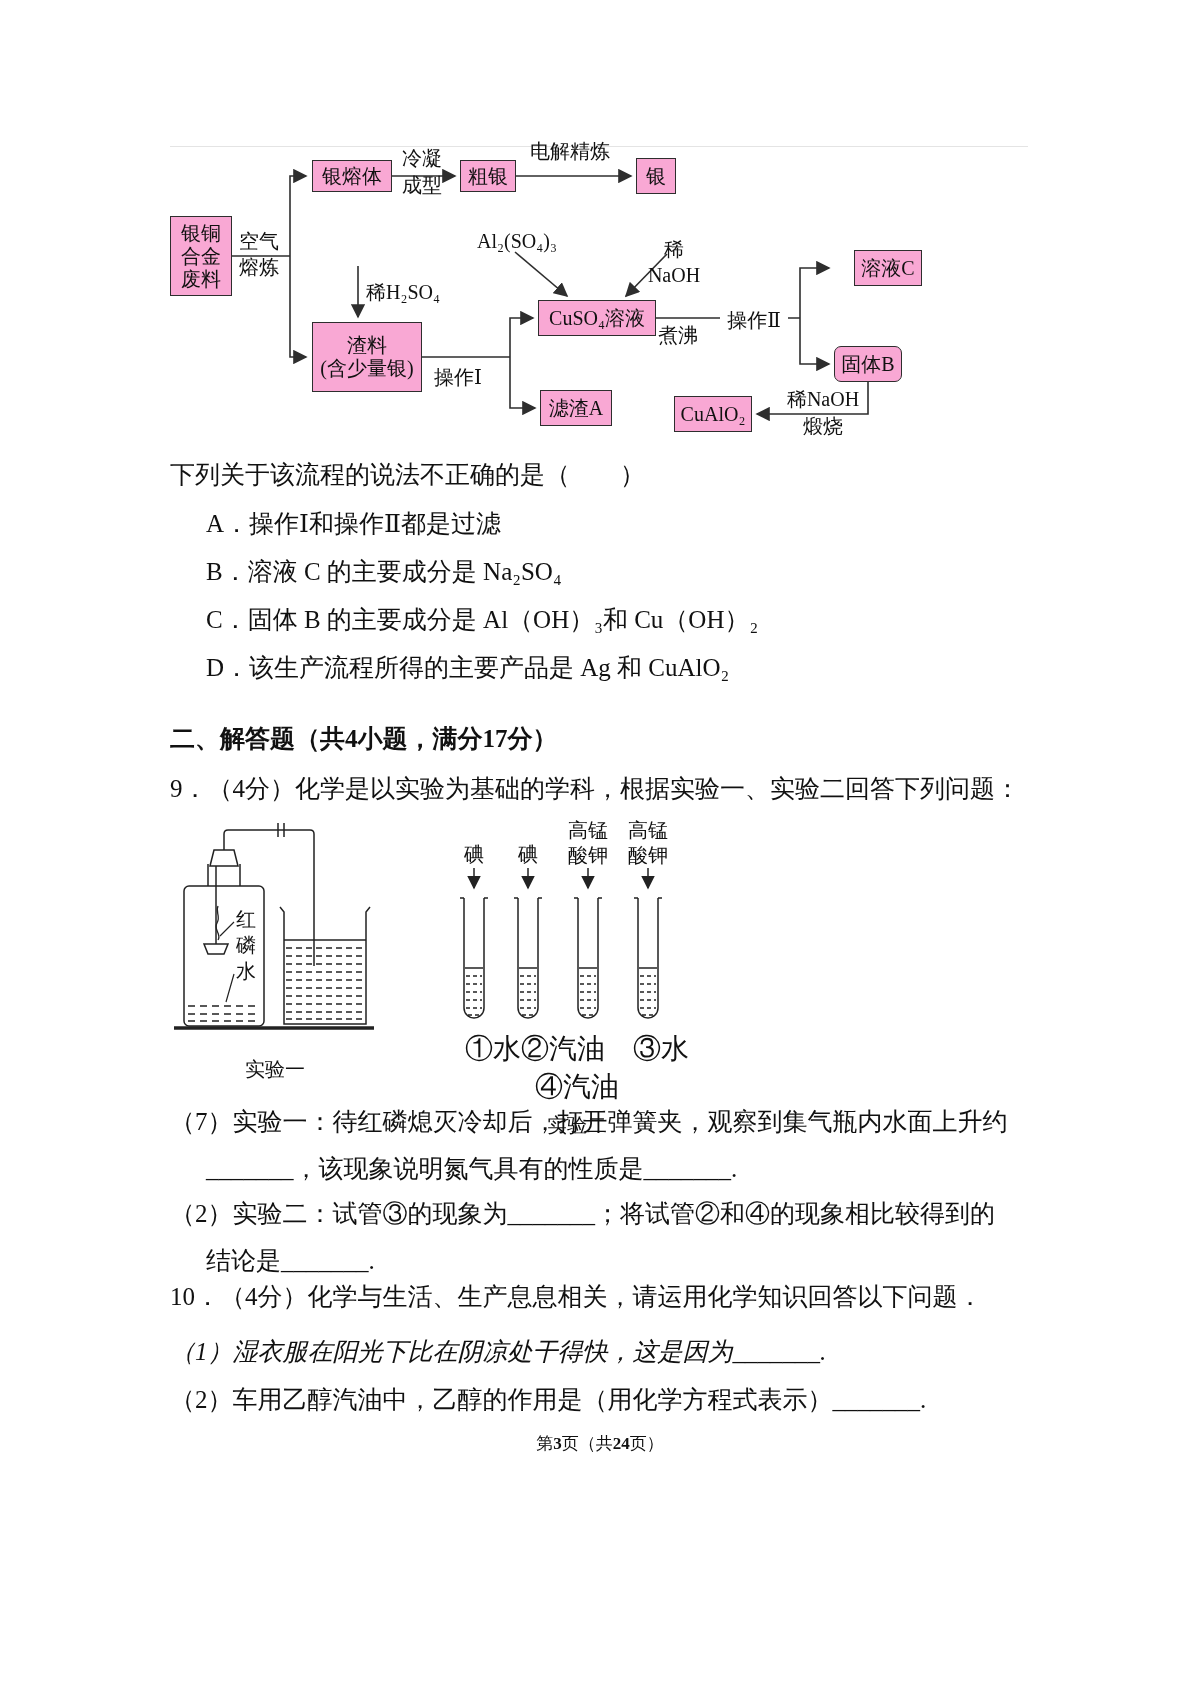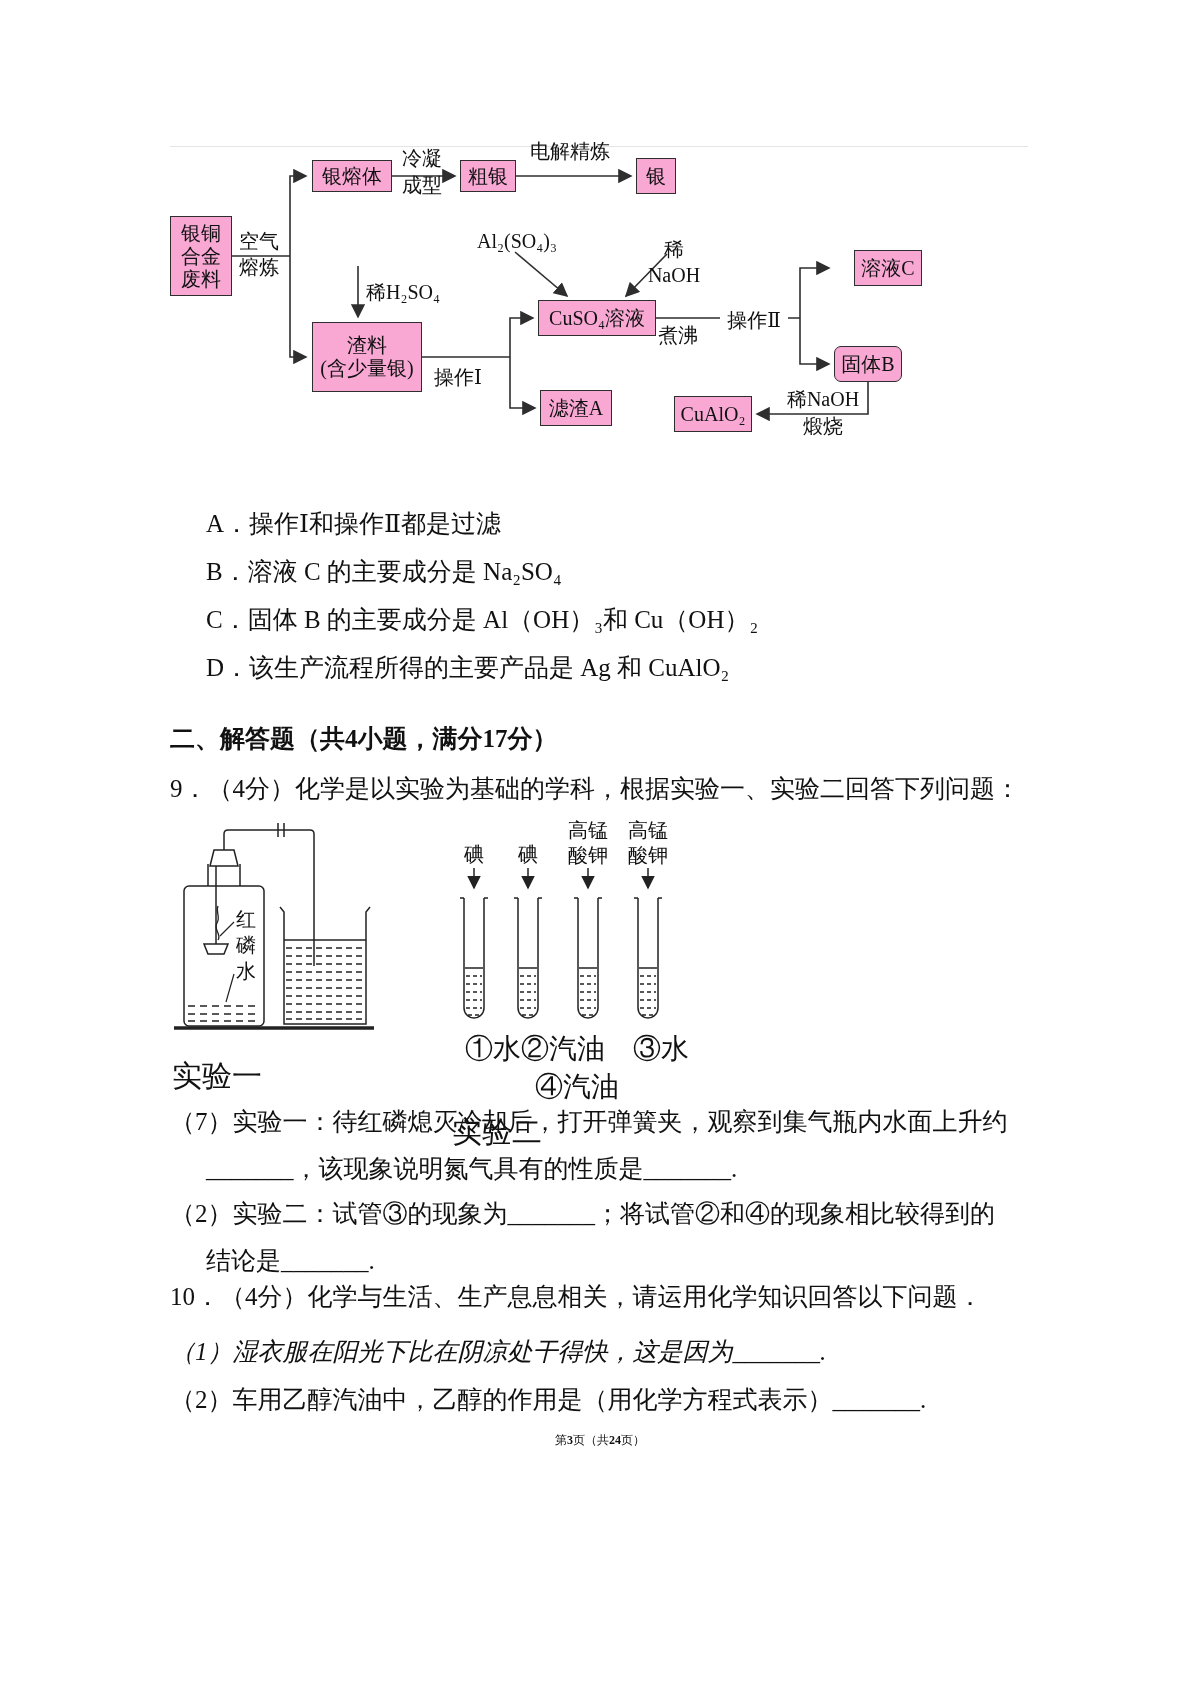--- a/index.html
+++ b/index.html
@@ -30,34 +30,34 @@
   .q8-options p { line-height:48px; font-size:25px; padding-left:36px; }
   .sec-header { position:absolute; left:0; top:722px; font-size:25px; font-weight:bold; }
   .hang { padding-left:36px; text-indent:-36px; width:848px; line-height:47px; }
 
   
   .experiments { position:absolute; left:0; top:818px; width:860px; height:285px; }
   figure { margin:0; position:absolute; top:0; }
   .exp1 { left:2px; width:206px; }
   .exp2 { left:282px; width:250px; }
   .canvas { position:relative; }
-  figcaption { text-align:left; font-size:30px; }
+  figcaption { text-align:center; font-size:20px; }
   .exp1 figcaption { margin-top:24px; }
   .exp2 figcaption { margin-top:6px; }
   .sub-label {
     position:absolute; left:62px; top:88px; width:24px;
     font-size:20px; line-height:26px; text-align:center; white-space:pre-line;
   }
   .tube-label {
     position:absolute; font-size:20px; line-height:25px; text-align:center; white-space:pre-line;
   }
   .exp2-contents { font-size:28px; text-align:center; margin-top:2px; }
 
   
-  .footer { position:absolute; left:0; top:1432px; width:1200px; text-align:center; font-size:12px; }
+  .footer { position:absolute; left:0; top:1432px; width:1200px; text-align:center; font-size:17px; }
   .footer b { font-weight:bold; }
 </style>
 </head>
 <body>
 
 <div class="content">
   <div class="scan-line"></div>
 
   <div class="flowchart">
     <svg class="fc-svg" width="740" height="308" viewBox="0 0 740 308">
@@ -104,20 +104,21 @@
     <div class="fc-label" style="left:196px;top:139px;width:96px;text-align:left;">稀H₂SO₄</div>
     <div class="fc-label" style="left:256px;top:224px;width:64px;">操作Ⅰ</div>
     <div class="fc-label" style="left:301px;top:88px;width:92px;">Al₂(SO₄)₃</div>
     <div class="fc-label" style="left:471px;top:96px;width:66px;">稀NaOH</div>
     <div class="fc-label" style="left:486px;top:184px;width:44px;font-family:Liberation Mono, monospace;">煮沸</div>
     <div class="fc-label bg" style="left:550px;top:167px;width:68px;">操作Ⅱ</div>
     <div class="fc-label" style="left:598px;top:246px;width:110px;line-height:27px;">稀NaOH
 煅烧</div>
   </div>
 
+  <p class="para" style="top:458px;">下列关于该流程的说法不正确的是（　　）</p>
   <div class="q8-options">
     <p>A．操作Ⅰ和操作Ⅱ都是过滤</p>
     <p>B．溶液 C 的主要成分是 Na₂SO₄</p>
     <p>C．固体 B 的主要成分是 Al（OH）₃和 Cu（OH）₂</p>
     <p>D．该生产流程所得的主要产品是 Ag 和 CuAlO₂</p>
   </div>
 
   <h2 class="sec-header">二、解答题（共4小题，满分17分）</h2>
   <p class="para" style="top:772px;">9．（4分）化学是以实验为基础的学科，根据实验一、实验二回答下列问题：</p>
 

